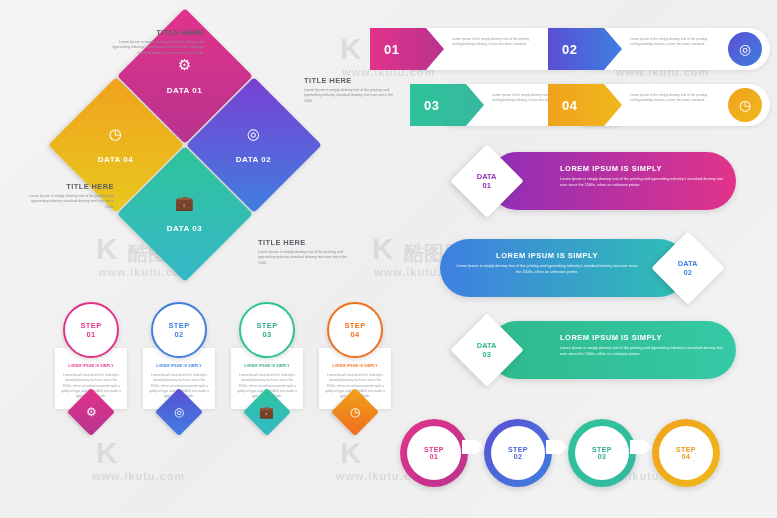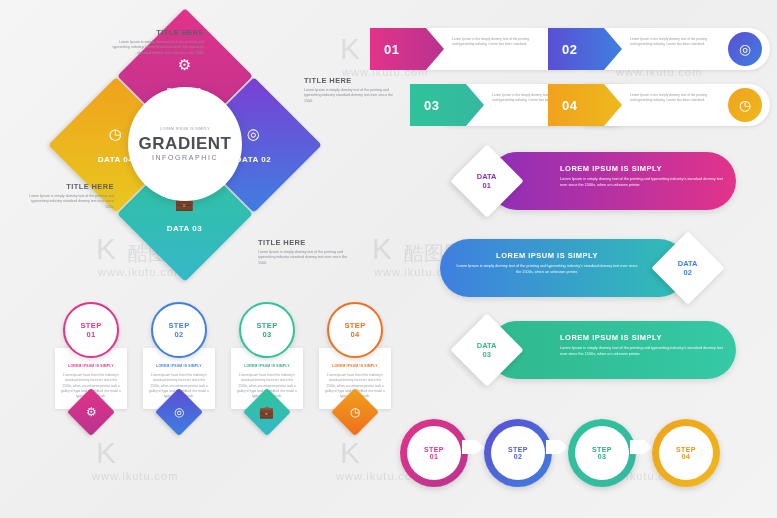--- a/index.html
+++ b/index.html
@@ -6,21 +6,21 @@
   body {
     width: 777px; height: 518px;
     font-family: "Liberation Sans", sans-serif;
     background: #f2f2f2;
     overflow: hidden;
     position: relative;
   }
   .stage { position: relative; width: 777px; height: 518px; background: linear-gradient(135deg,#f5f5f6 0%,#eeeeef 50%,#f3f3f4 100%); }
 
   
-  .wm { position: absolute; color: rgba(140,140,150,0.20); font-weight: normal; pointer-events: none; user-select: none; white-space: nowrap; }
+  .wm { position: absolute; color: rgba(140,140,150,0.20); font-weight: bold; pointer-events: none; user-select: none; white-space: nowrap; }
   .wm-k { font-size: 30px; letter-spacing: 1px; }
   .wm-u { font-size: 11px; letter-spacing: 1px; color: rgba(140,140,150,0.22); }
 
   
   .ttl { font-size: 7.5px; font-weight: bold; color: #5b5f66; letter-spacing: .4px; }
   .body-txt { font-size: 3.6px; color: #8b8f96; line-height: 1.5; }
 
   
   #diamond-cluster { position: absolute; left: 60px; top: 22px; width: 250px; height: 250px; }
   .dia { position: absolute; width: 96px; height: 96px; transform: rotate(45deg); border-radius: 4px;
@@ -145,25 +145,20 @@
         <span class="ic">💼</span>
         <span class="lbl">DATA 03</span>
       </div>
     </div>
     <div class="dia" id="dia-04">
       <div class="inner">
         <span class="ic">◷</span>
         <span class="lbl">DATA 04</span>
       </div>
     </div>
-    <div id="center-circle">
-      <div class="sub1">LOREM IPSUM IS SIMPLY</div>
-      <div class="main">GRADIENT</div>
-      <div class="sub2">INFOGRAPHIC</div>
-    </div>
   </div>
 
   <div class="dia-cap" style="left:112px; top:28px; text-align:right;">
     <div class="ttl">TITLE HERE</div>
     <div class="body-txt">Lorem Ipsum is simply dummy text of the printing and typesetting industry. Lorem Ipsum has been the industry's standard dummy text ever since the 1500.</div>
   </div>
   <div class="dia-cap" style="left:304px; top:76px;">
     <div class="ttl">TITLE HERE</div>
     <div class="body-txt">Lorem Ipsum is simply dummy text of the printing and typesetting industry standard dummy text ever since the 1500.</div>
   </div>

